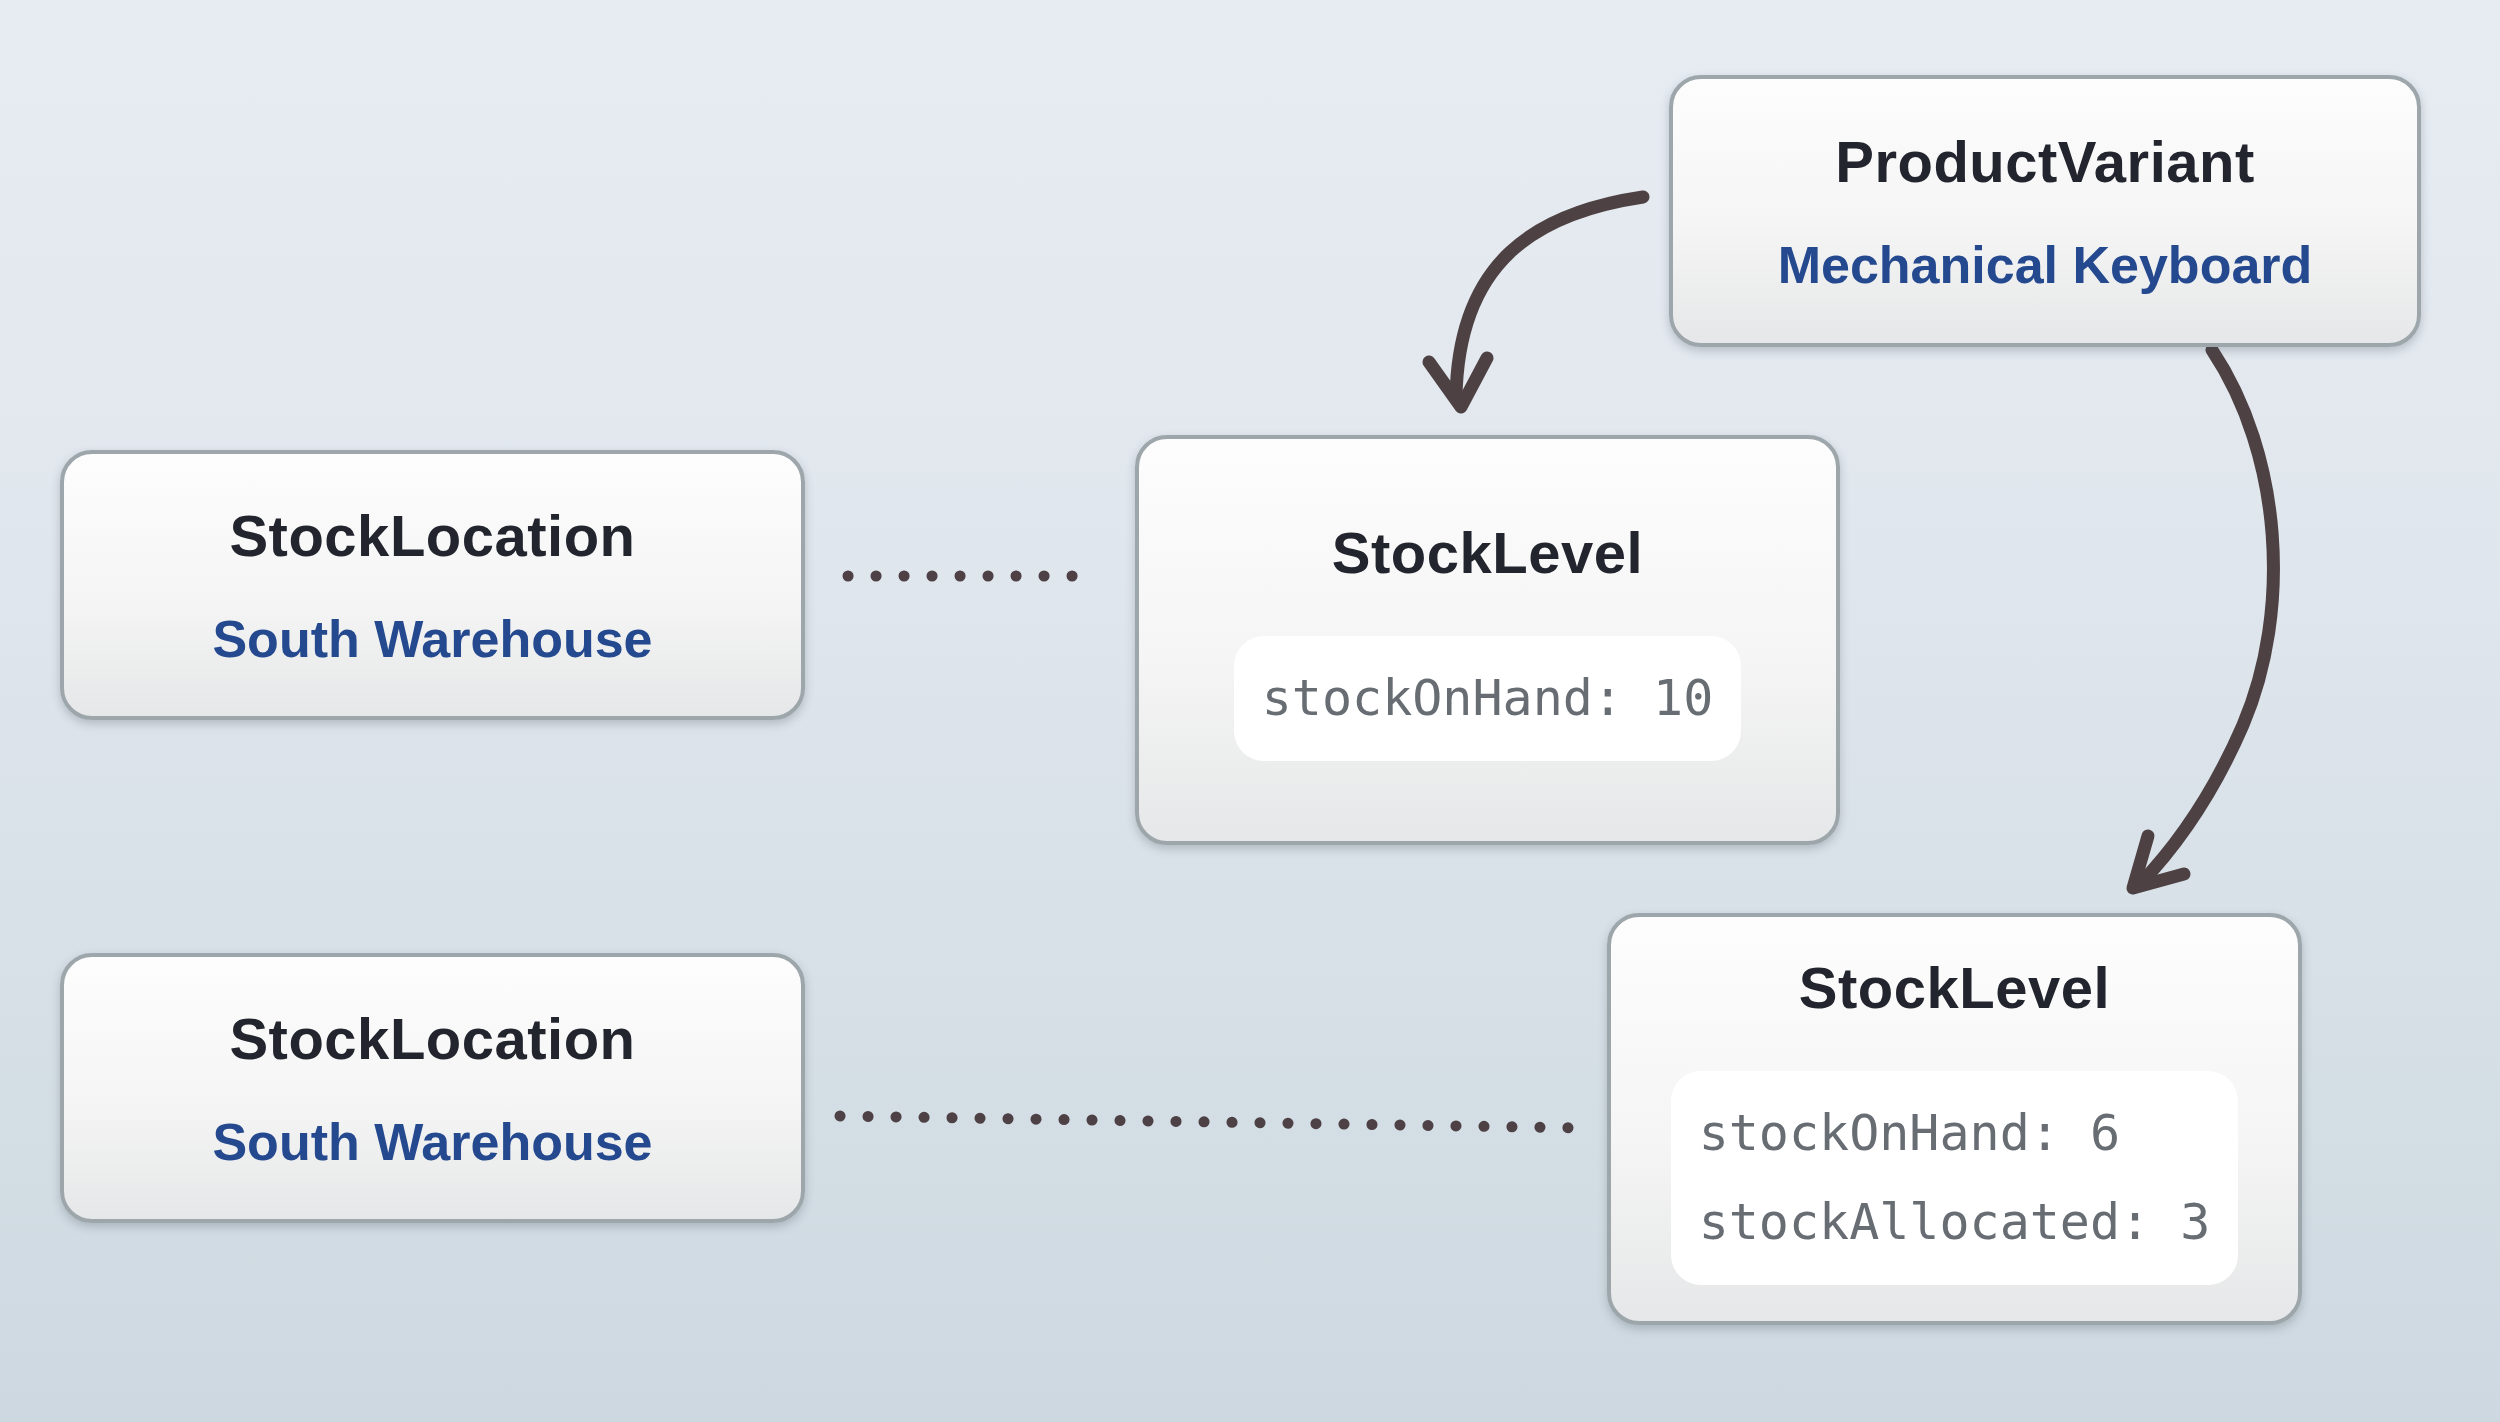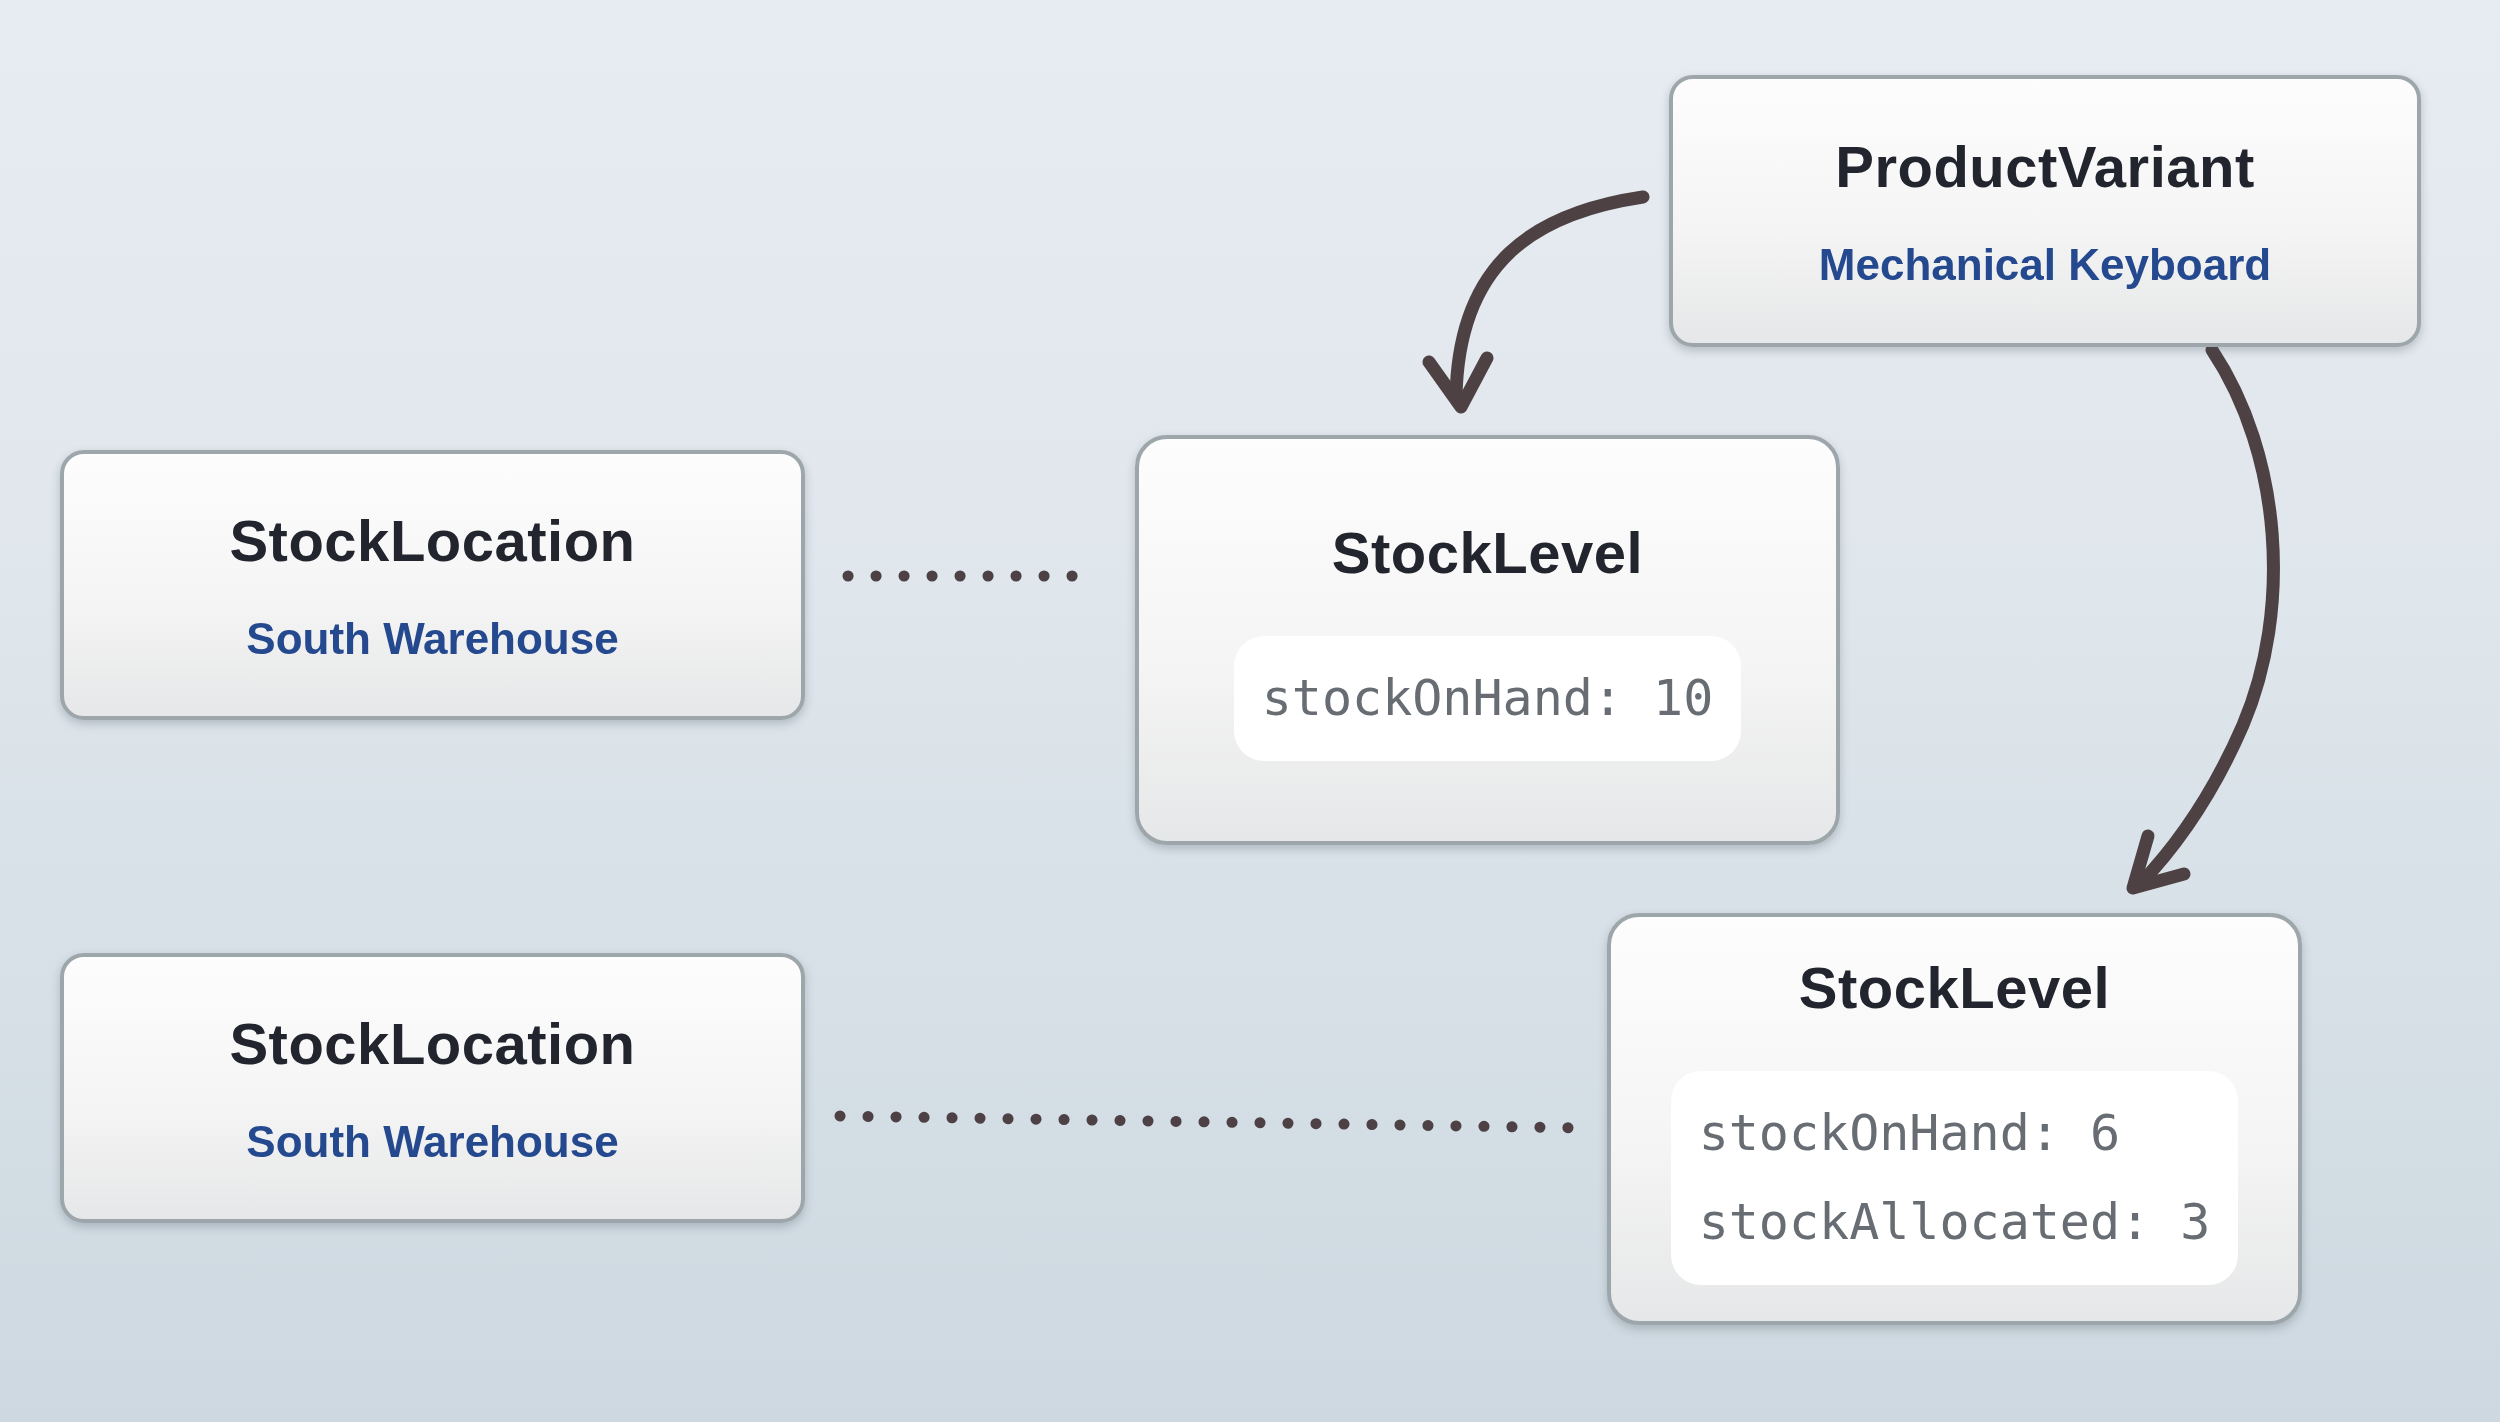--- a/index.html
+++ b/index.html
@@ -40,25 +40,25 @@
   }
   .node-title {
     font-weight: 700;
     font-size: 58px;
     color: #22252e;
     letter-spacing: 0.5px;
     white-space: nowrap;
   }
   .node-subtitle {
     font-weight: 700;
-    font-size: 44px;
+    font-size: 52px;
     color: #24498f;
     white-space: nowrap;
   }
-  .entity-node { gap: 40px; border-radius: 24px; }
+  .entity-node { gap: 40px; }
   .stock-level-node { gap: 50px; align-items: center; }
   .code-box {
     background: #ffffff;
     border-radius: 30px;
     padding: 18px 28px;
     box-sizing: border-box;
   }
   .code-line {
     font-family: "DejaVu Sans Mono", monospace;
     font-size: 50px;

